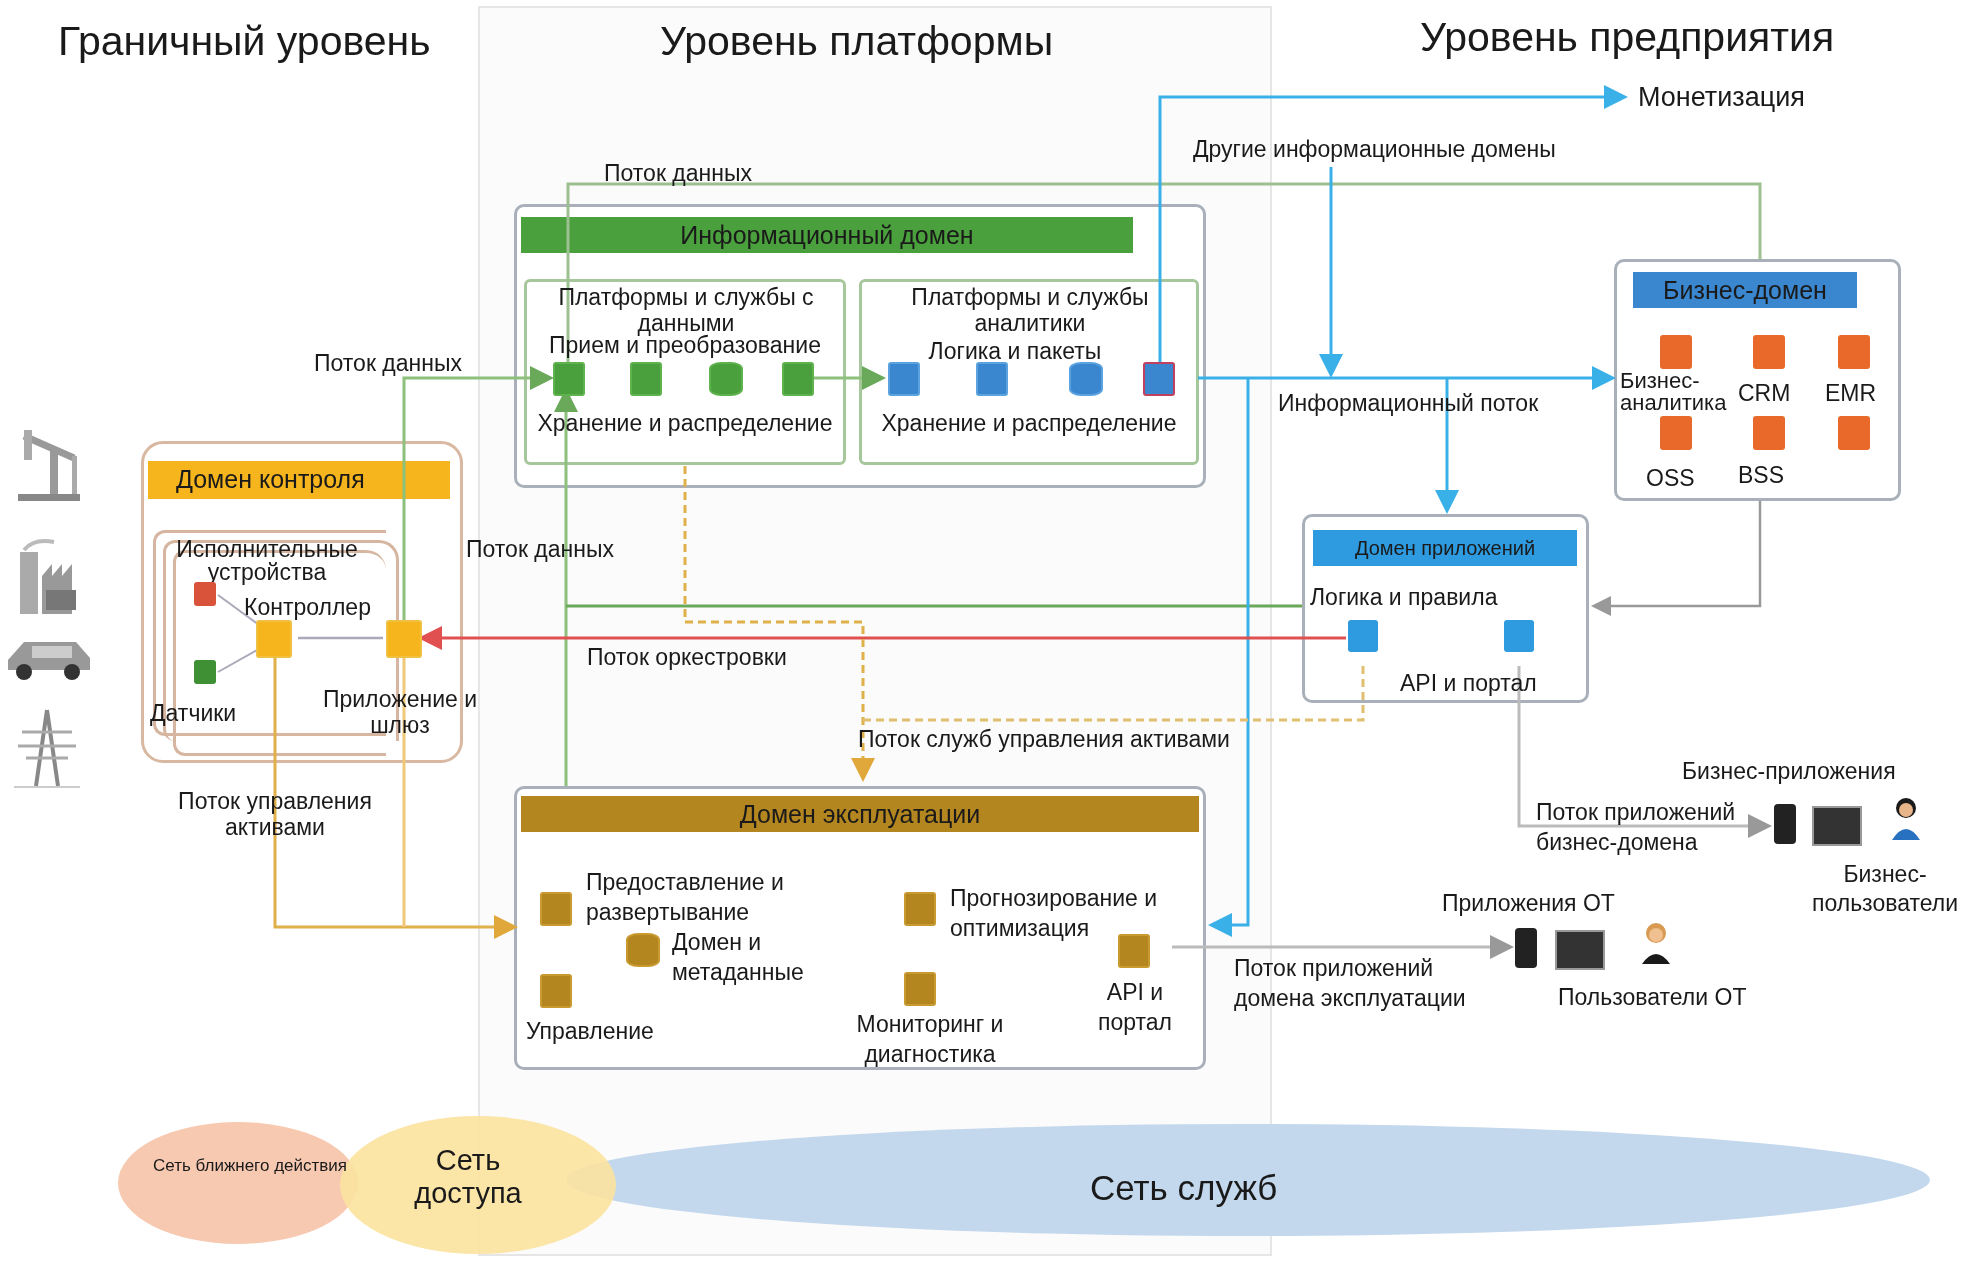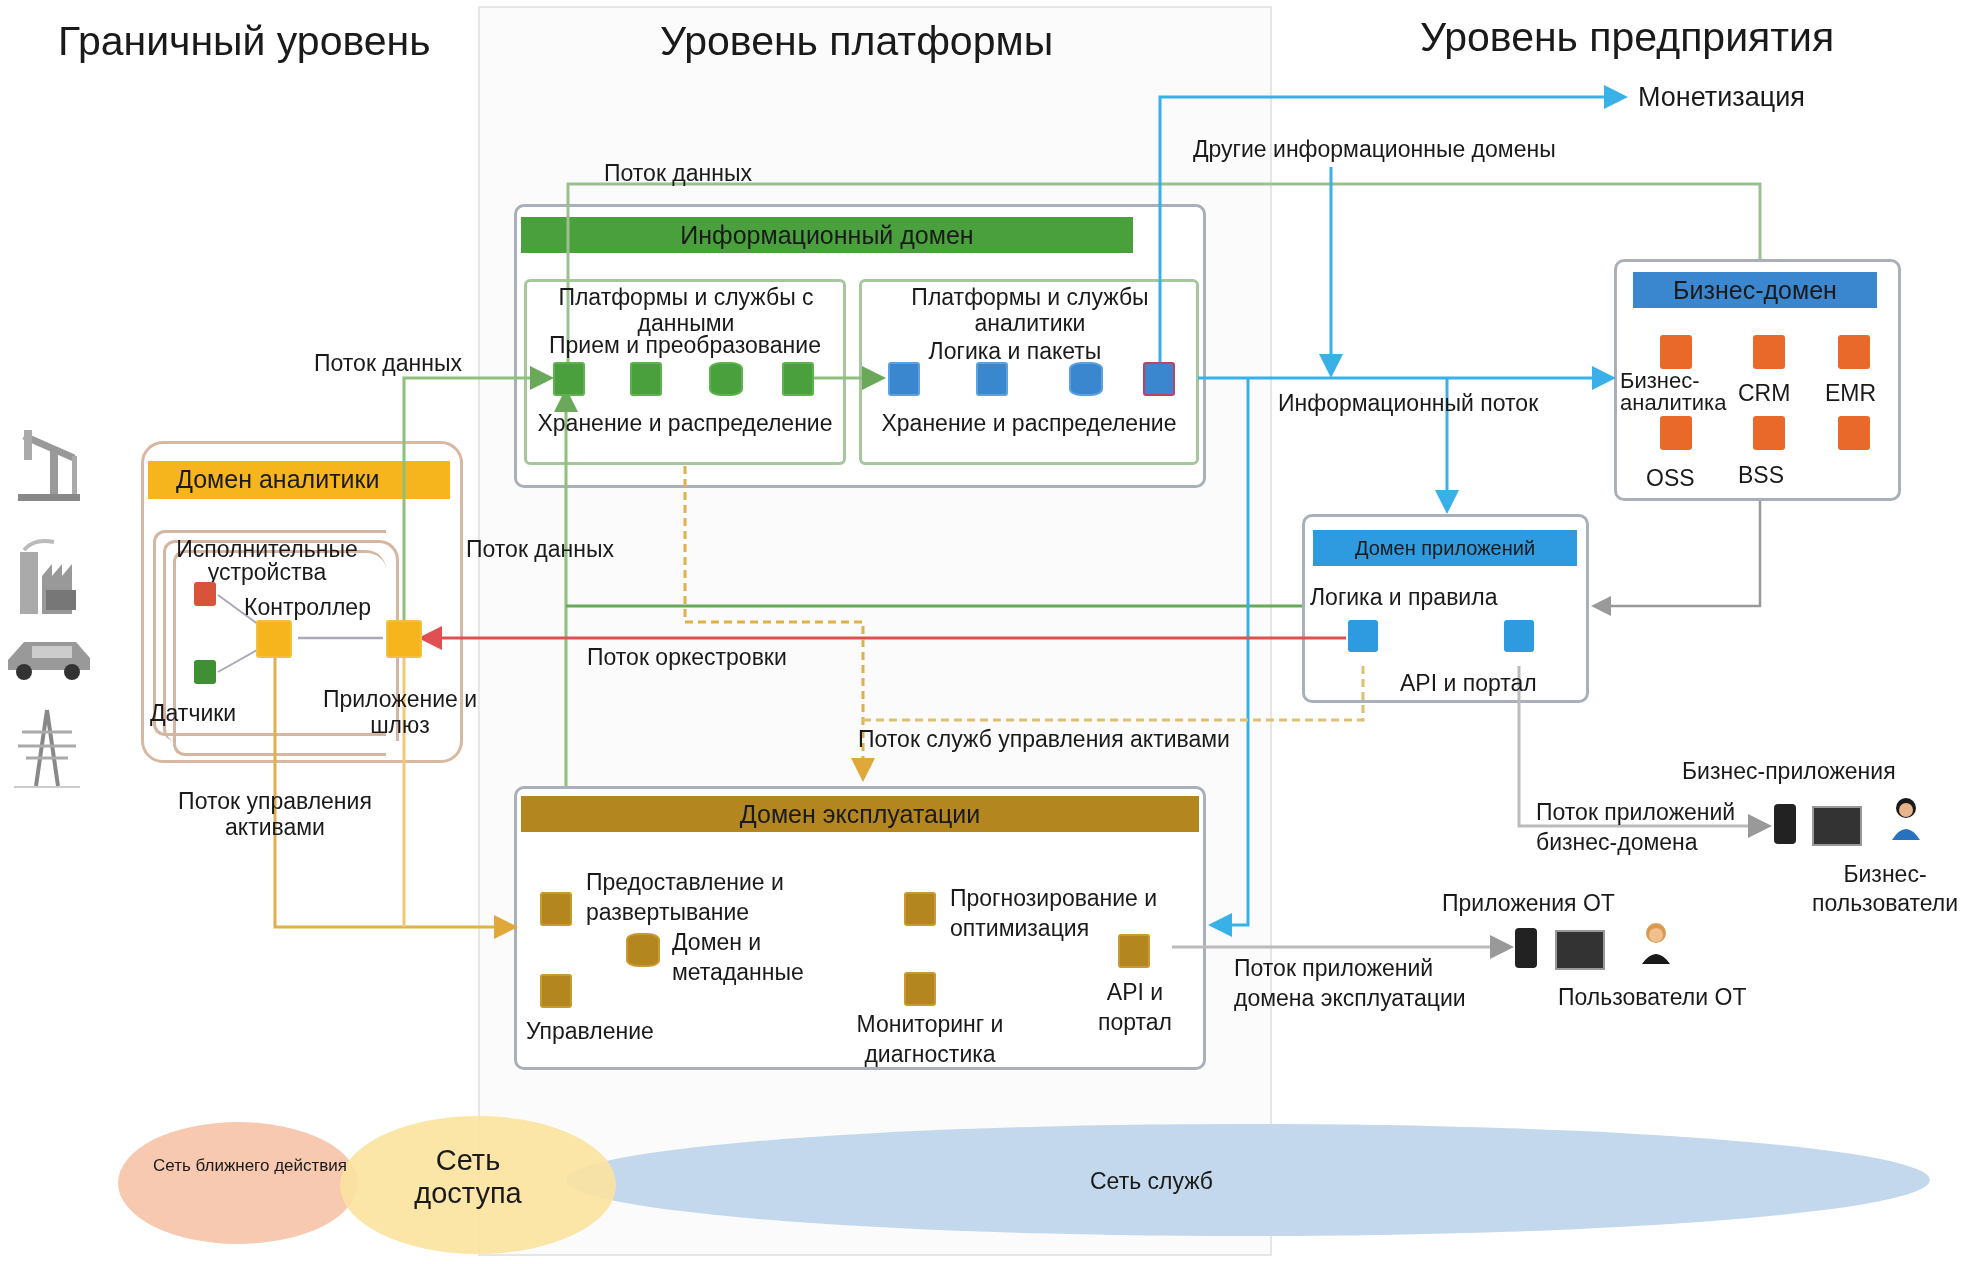--- a/index.html
+++ b/index.html
@@ -30,41 +30,41 @@
 
 <div class="t h1" style="left:38px;top:18px;">Граничный уровень</div>
 <div class="t h1" style="left:640px;top:18px;">Уровень платформы</div>
 <div class="t h1" style="left:1400px;top:14px;">Уровень предприятия</div>
 
 <div class="ell" style="left:118px;top:1122px;width:240px;height:122px;background:#f7c9b1;"></div>
 <div class="ell" style="left:566px;top:1124px;width:1364px;height:112px;background:#c3d8ec;"></div>
 <div class="ell" style="left:340px;top:1116px;width:276px;height:138px;background:#fbe3a0;opacity:0.92;"></div>
 <div class="t c" style="left:140px;top:1156px;width:220px;font-size:17px;white-space:normal;">Сеть ближнего действия</div>
 <div class="t c" style="left:398px;top:1144px;width:140px;font-size:29px;white-space:normal;">Сеть доступа</div>
-<div class="t" style="left:1090px;top:1168px;font-size:23px;">Сеть служб</div>
+<div class="t" style="left:1090px;top:1168px;font-size:35px;">Сеть служб</div>
 
 <div class="box" style="left:514px;top:204px;width:692px;height:284px;"></div>
 <div class="hdr" style="left:521px;top:217px;width:612px;height:36px;background:#4aa03c;">Информационный домен</div>
 <div class="sub" style="left:524px;top:279px;width:322px;height:186px;"></div>
 <div class="sub" style="left:859px;top:279px;width:340px;height:186px;"></div>
 
 <div class="box" style="left:141px;top:441px;width:322px;height:322px;border-color:#d9b8a2;border-radius:22px;"></div>
 <div class="abs" style="left:153px;top:530px;width:230px;height:200px;border:3px solid #d6b6a0;border-right:none;border-radius:12px 0 0 12px;"></div>
 <div class="abs" style="left:163px;top:540px;width:230px;height:198px;border:3px solid #d6b6a0;border-radius:12px 20px 0 12px;border-bottom:none;"></div>
 <div class="abs" style="left:173px;top:550px;width:210px;height:200px;border:3px solid #d6b6a0;border-radius:12px 20px 0 12px;border-right:none;"></div>
-<div class="hdr" style="left:148px;top:461px;width:302px;height:38px;background:#f6b51c;text-align:left;padding-left:28px;box-sizing:border-box;">Домен аналитики</div>
+<div class="hdr" style="left:148px;top:461px;width:302px;height:38px;background:#f6b51c;text-align:left;padding-left:28px;box-sizing:border-box;">Домен контроля</div>
 
 <div class="box" style="left:514px;top:786px;width:692px;height:284px;"></div>
 <div class="hdr" style="left:521px;top:796px;width:678px;height:36px;background:#b4861f;">Домен эксплуатации</div>
 
 <div class="box" style="left:1302px;top:514px;width:287px;height:189px;"></div>
 <div class="hdr" style="left:1313px;top:530px;width:264px;height:36px;background:#2e9be0;font-size:20px;">Домен приложений</div>
 
 <div class="box" style="left:1614px;top:259px;width:287px;height:242px;"></div>
-<div class="hdr" style="left:1633px;top:272px;width:244px;height:36px;background:#3a86cf;">Бизнес-домен</div>
+<div class="hdr" style="left:1633px;top:272px;width:224px;height:36px;background:#3a86cf;">Бизнес-домен</div>
 
 <svg class="lines" width="1974" height="1264">
   <defs>
     <marker id="ag" markerWidth="8" markerHeight="8" refX="6" refY="4" orient="auto">
         <path d="M0,0 L8,4 L0,8 z" fill="#6aa85a"></path>
       </marker>
     <marker id="ab" markerWidth="8" markerHeight="8" refX="6" refY="4" orient="auto">
         <path d="M0,0 L8,4 L0,8 z" fill="#3ab0e8"></path>
       </marker>
     <marker id="ar" markerWidth="8" markerHeight="8" refX="6" refY="4" orient="auto">

